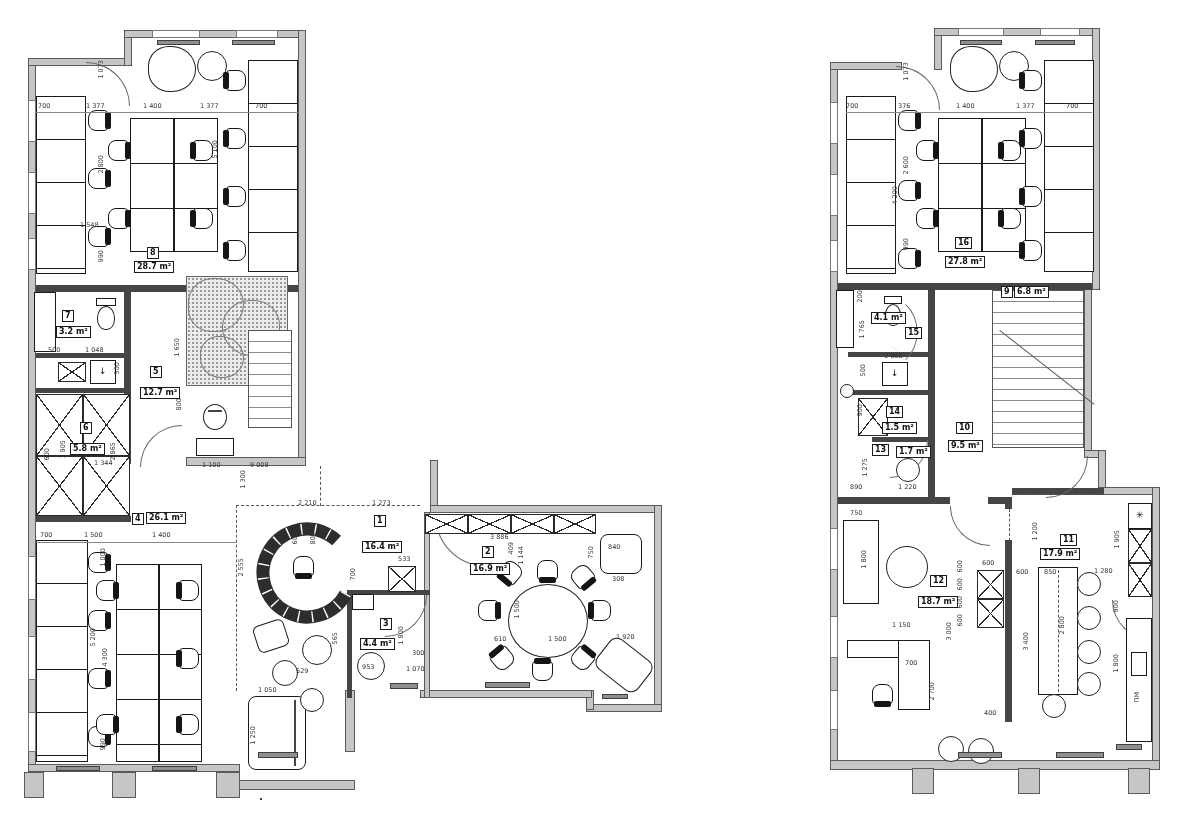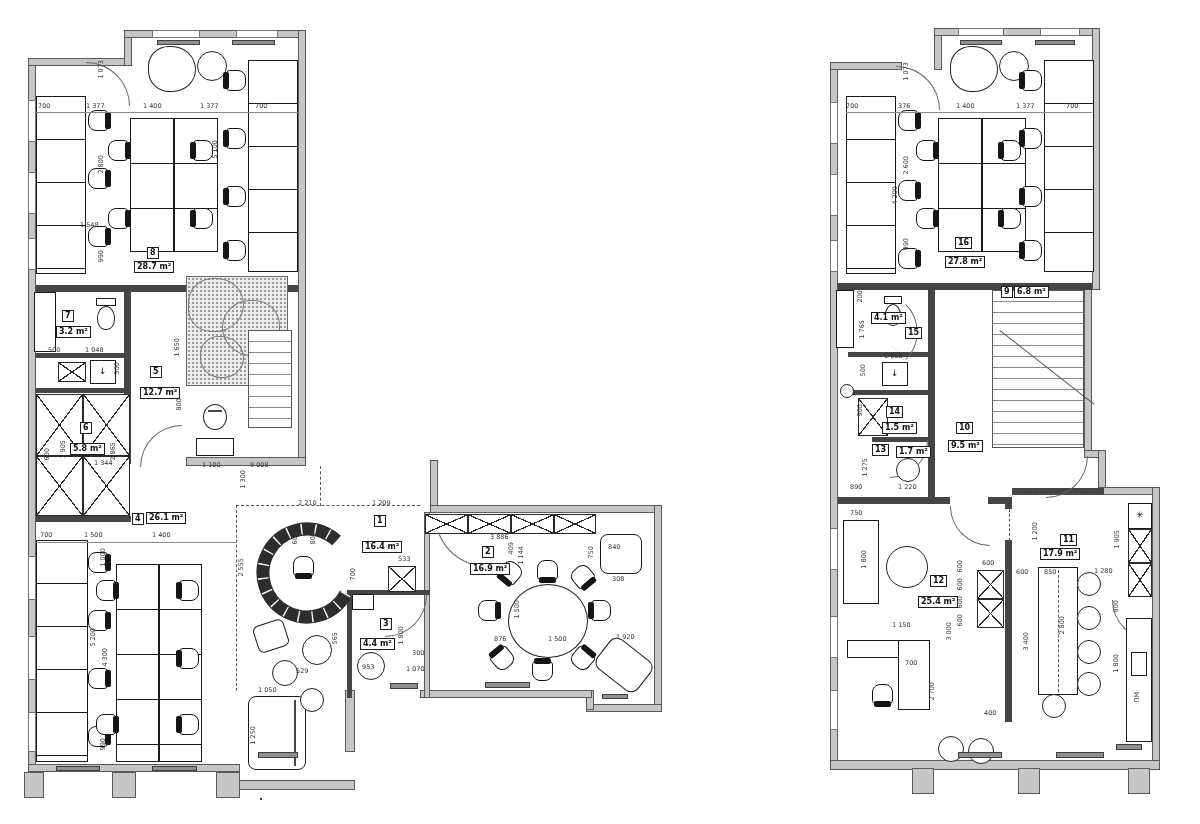--- a/index.html
+++ b/index.html
@@ -291,40 +291,40 @@
   <span class="d v" style="left:110px;top:442px">2 865</span>
   <span class="d" style="left:40px;top:532px">700</span>
   <span class="d" style="left:84px;top:532px">1 500</span>
   <span class="d" style="left:152px;top:532px">1 400</span>
   <span class="d v" style="left:100px;top:548px">1 000</span>
   <span class="d v" style="left:90px;top:628px">5 200</span>
   <span class="d v" style="left:102px;top:648px">4 300</span>
   <span class="d v" style="left:100px;top:738px">990</span>
   <span class="d v" style="left:238px;top:558px">2 555</span>
   <span class="d" style="left:298px;top:500px">2 210</span>
-  <span class="d" style="left:372px;top:500px">1 209</span>
+  <span class="d" style="left:372px;top:500px">1 273</span>
   <span class="d v" style="left:292px;top:532px">600</span>
   <span class="d v" style="left:310px;top:532px">800</span>
   <span class="d v" style="left:350px;top:568px">700</span>
   <span class="d" style="left:398px;top:556px">533</span>
   <span class="d" style="left:296px;top:668px">529</span>
   <span class="d v" style="left:332px;top:632px">565</span>
   <span class="d" style="left:258px;top:687px">1 050</span>
   <span class="d v" style="left:250px;top:726px">1 250</span>
   <span class="d" style="left:362px;top:664px">953</span>
   <span class="d v" style="left:398px;top:626px">1 800</span>
   <span class="d" style="left:412px;top:650px">300</span>
   <span class="d" style="left:406px;top:666px">1 070</span>
   <span class="d" style="left:490px;top:534px">3 886</span>
   <span class="d v" style="left:508px;top:542px">409</span>
   <span class="d v" style="left:518px;top:546px">1 144</span>
   <span class="d v" style="left:588px;top:546px">750</span>
   <span class="d" style="left:608px;top:544px">840</span>
   <span class="d" style="left:612px;top:576px">308</span>
-  <span class="d" style="left:494px;top:636px">876</span>
+  <span class="d" style="left:494px;top:636px">610</span>
   <span class="d" style="left:548px;top:636px">1 500</span>
   <span class="d" style="left:616px;top:634px">1 920</span>
   <span class="d v" style="left:514px;top:600px">1 500</span>
 </div>
 
 <div class="p" style="inset:0">
 
   <div class="w" style="left:830px;top:62px;width:8px;height:706px"></div>
   <div class="w" style="left:830px;top:62px;width:72px;height:8px"></div>
   <div class="w" style="left:934px;top:28px;width:8px;height:42px"></div>
@@ -461,21 +461,21 @@
   <span class="q" style="left:905px;top:327px">15</span>
   <span class="q" style="left:1001px;top:286px">9</span>
   <span class="a" style="left:1014px;top:286px">6.8 m²</span>
   <span class="q" style="left:886px;top:406px">14</span>
   <span class="a" style="left:882px;top:422px">1.5 m²</span>
   <span class="q" style="left:872px;top:444px">13</span>
   <span class="a" style="left:896px;top:446px">1.7 m²</span>
   <span class="q" style="left:956px;top:422px">10</span>
   <span class="a" style="left:948px;top:440px">9.5 m²</span>
   <span class="q" style="left:930px;top:575px">12</span>
-  <span class="a" style="left:918px;top:596px">25.4 m²</span>
+  <span class="a" style="left:918px;top:596px">18.7 m²</span>
   <span class="a" style="left:1040px;top:548px">17.9 m²</span>
   <span class="q" style="left:1060px;top:534px">11</span>
 
   <div class="ln" style="left:846px;top:112px;width:246px"></div>
 
   <span class="d" style="left:846px;top:103px">700</span>
   <span class="d" style="left:898px;top:103px">376</span>
   <span class="d" style="left:956px;top:103px">1 400</span>
   <span class="d" style="left:1016px;top:103px">1 377</span>
   <span class="d" style="left:1066px;top:103px">700</span>

